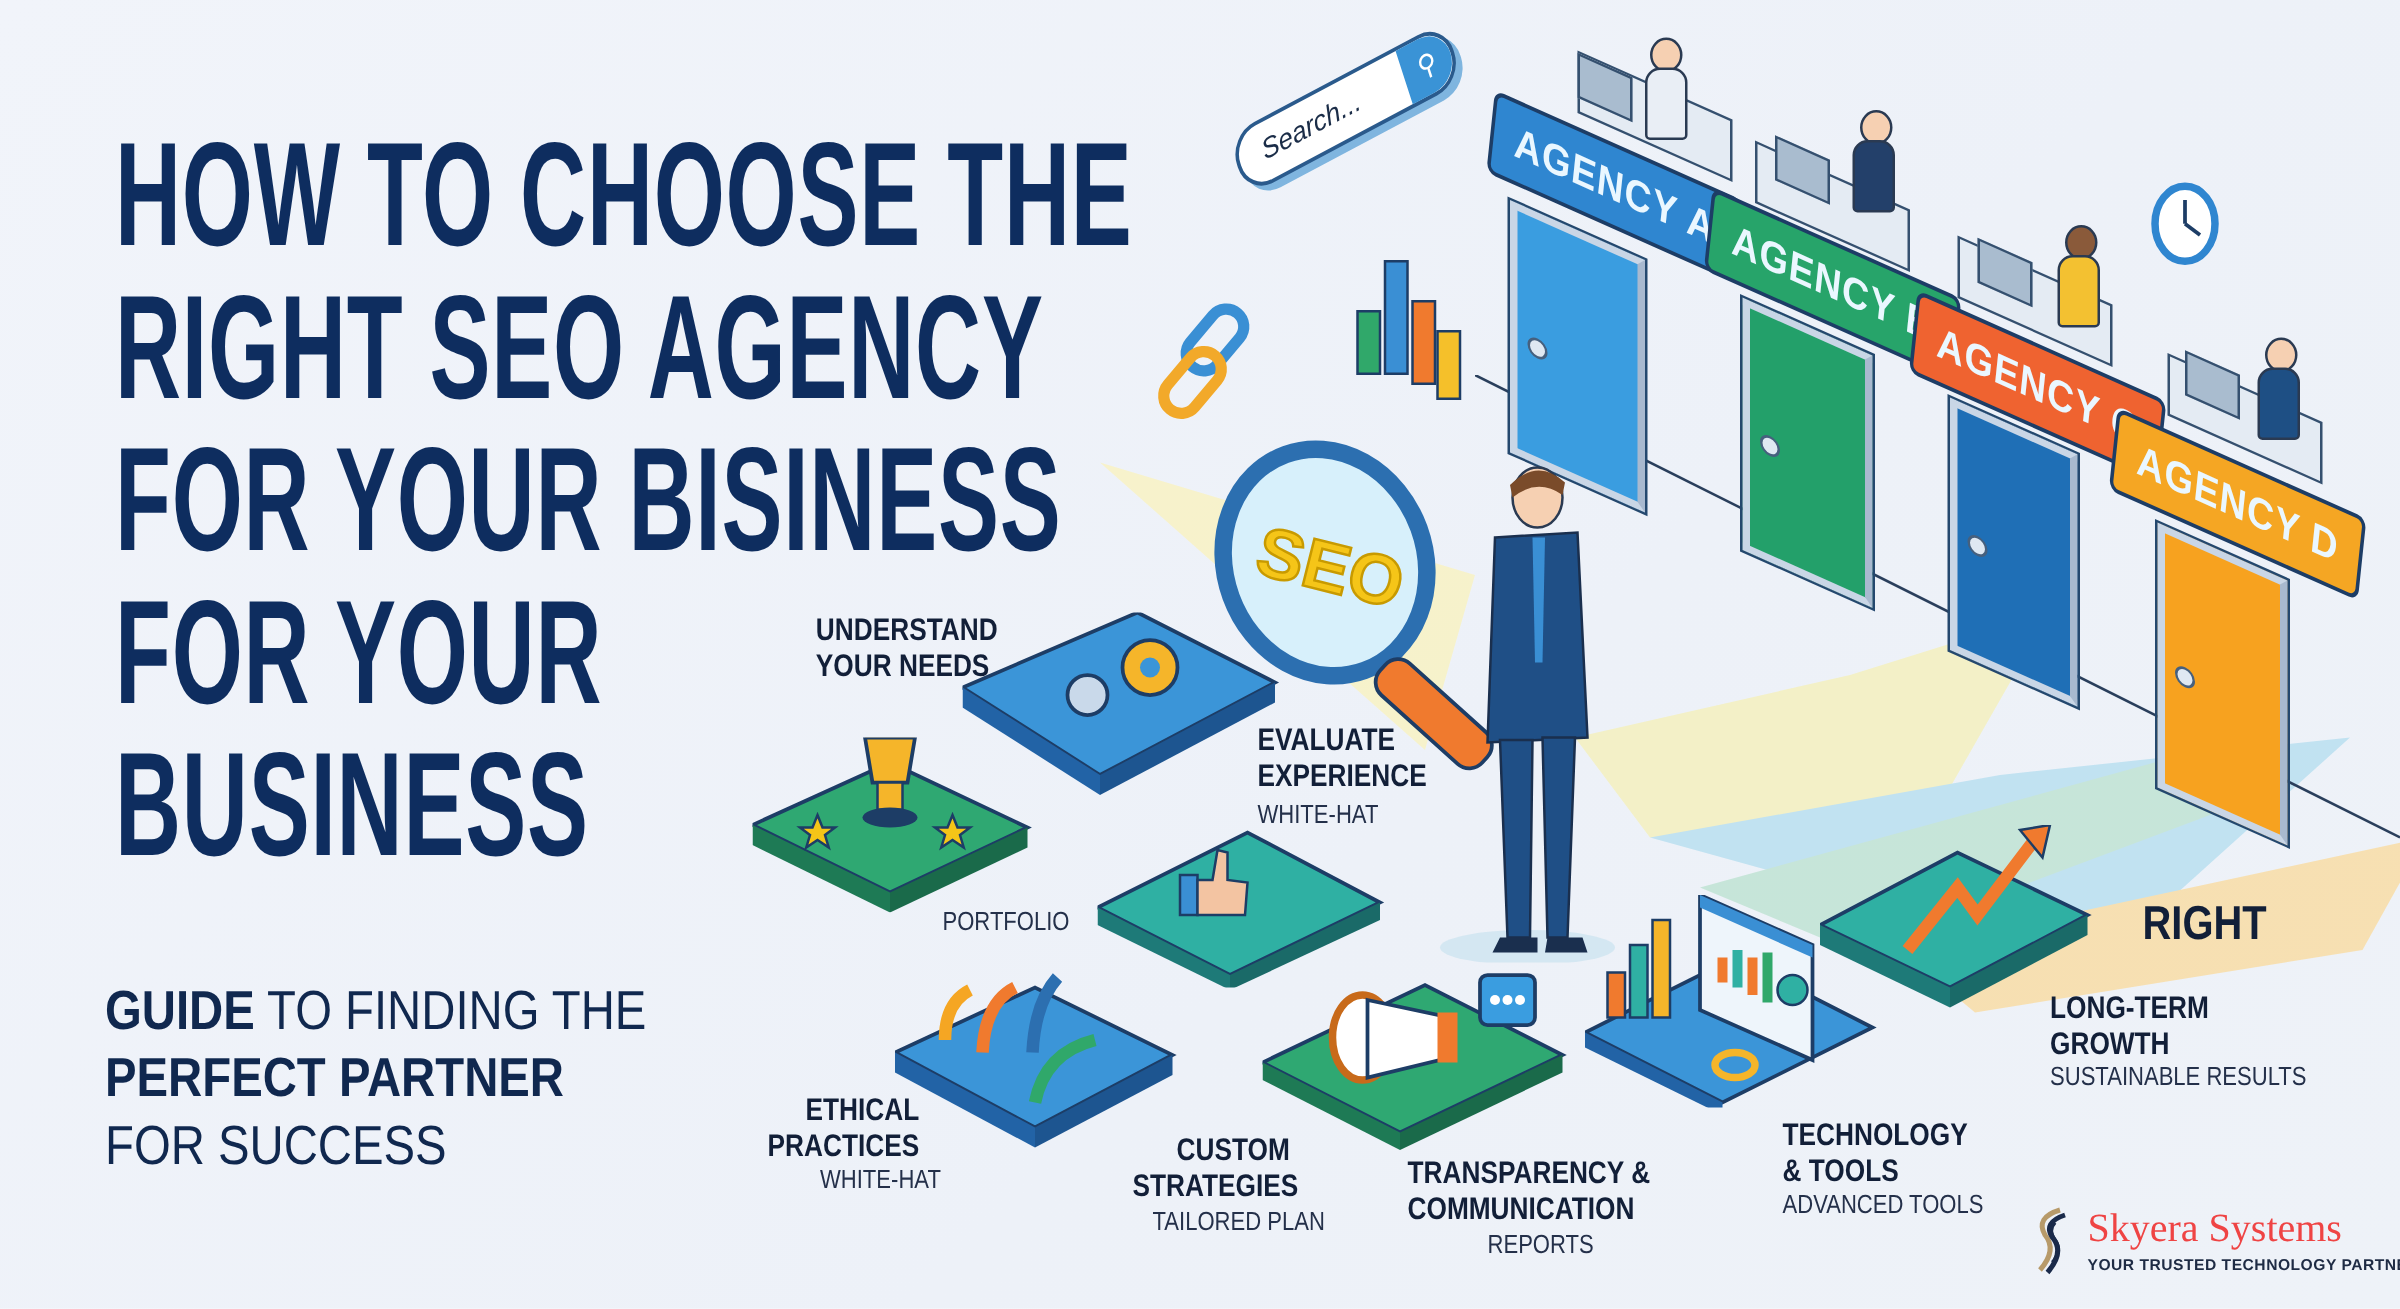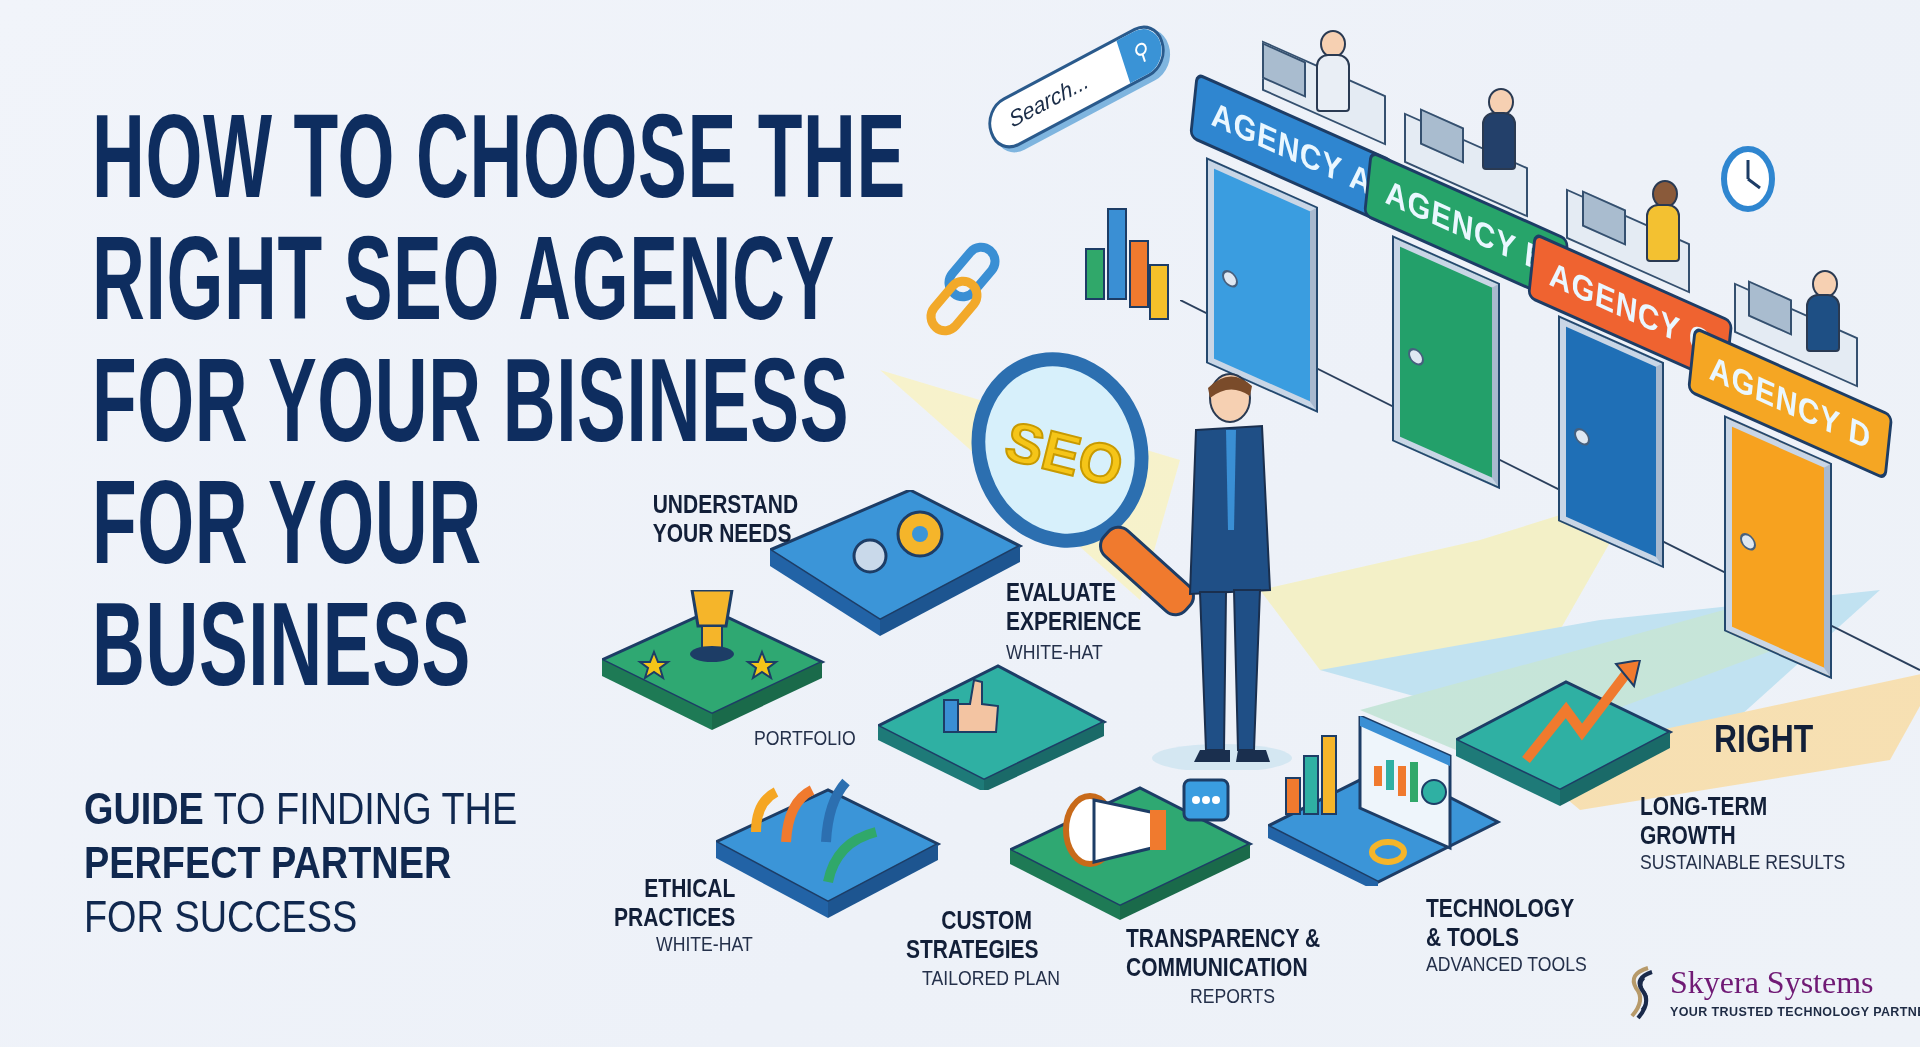--- a/index.html
+++ b/index.html
@@ -59,21 +59,21 @@
                 background:#dfe8f2; border:2px solid #46607e; }
   .desk { position:absolute; width:120px; height:46px; background:#e4ebf3; border:2px solid #35506f;
           transform: skewY(24deg); }
   .monitor { position:absolute; width:40px; height:32px; background:#a9bccf; border:2px solid #35506f; transform: skewY(24deg); }
   .person { position:absolute; width:30px; height:54px; border:2px solid #2a3a52; border-radius:12px 12px 4px 4px; }
   .head { position:absolute; width:22px; height:24px; border-radius:50%; border:2px solid #2a3a52; background:#f6d0b2; }
 
   .beam { position:absolute; opacity:.55; }
 
   .logo { position:absolute; left:1622px; top:964px; }
-  .logo .name { font-family:"Liberation Serif", "DejaVu Serif", serif; font-size:32px; color:#701a75; position:absolute; left:48px; top:0; white-space:nowrap; }
+  .logo .name { font-family:"Liberation Serif", "DejaVu Serif", serif; font-size:32px; color:#ef4444; position:absolute; left:48px; top:0; white-space:nowrap; }
   .logo .tag { position:absolute; left:48px; top:41px; font-size:12.5px; font-weight:700; letter-spacing:.4px; color:#1e2b44; white-space:nowrap; }
 </style>
 </head>
 <body>
 
 <div class="headline">
   <div>HOW TO CHOOSE THE</div>
   <div>RIGHT SEO AGENCY</div>
   <div>FOR YOUR BISINESS</div>
   <div>FOR YOUR</div>

